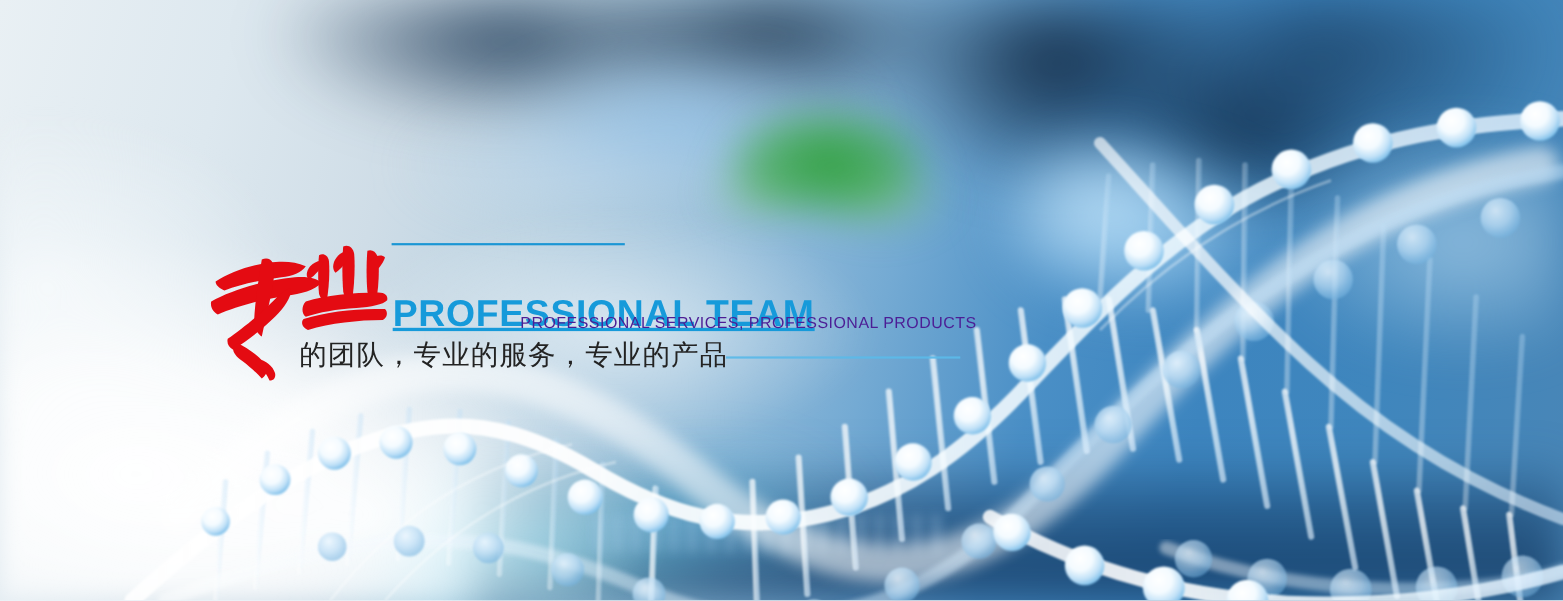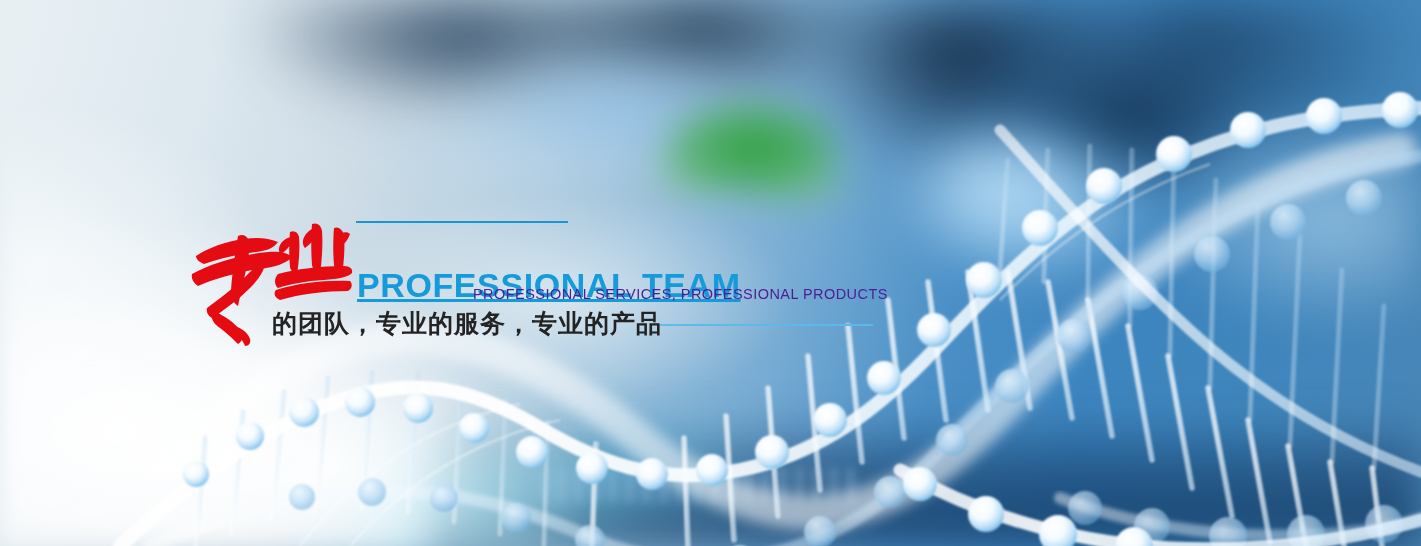--- a/index.html
+++ b/index.html
@@ -132,21 +132,21 @@
     position:absolute;left:473px;top:285px;
     font-size:14.5px;font-weight:normal;
     letter-spacing:.45px;
     color:#4c1d95;
     line-height:18px;
     white-space:nowrap;
   }
 
   .cn-line{
     position:absolute;left:272px;top:307px;
-    font-size:25px;font-weight:bold;
+    font-size:25px;font-weight:normal;
     letter-spacing:1px;
     color:#232323;
     line-height:32px;
     white-space:nowrap;
   }
 
   .rule-bottom{
     position:absolute;left:660px;top:324px;
     width:213px;height:2px;
     background:#5cb9e8;

